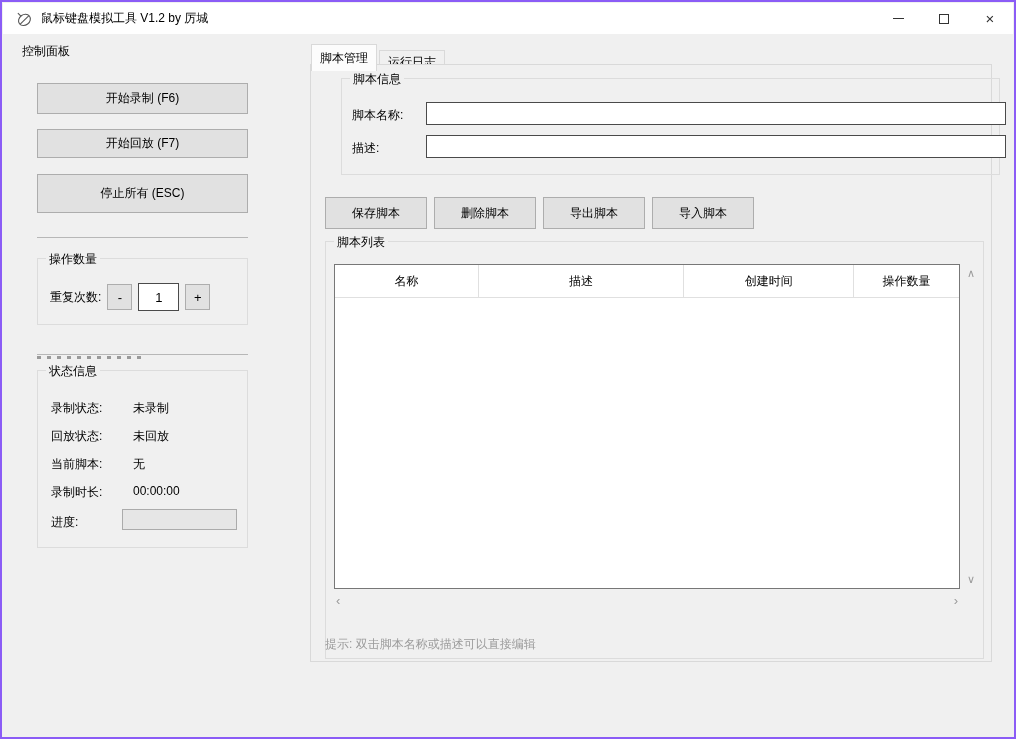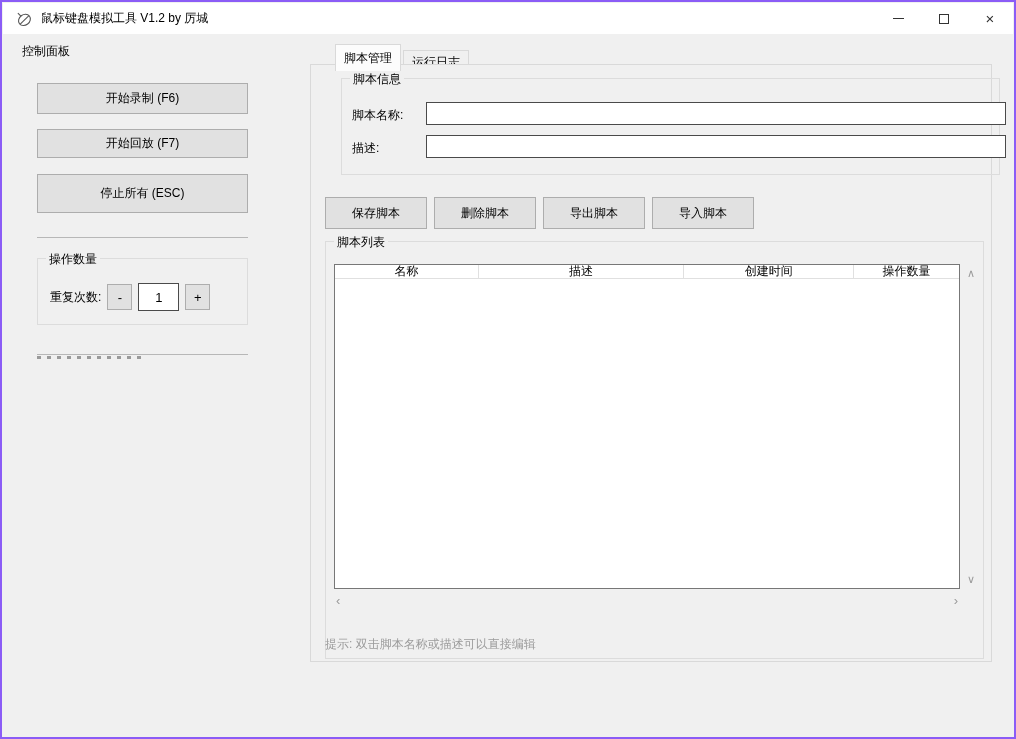--- a/index.html
+++ b/index.html
@@ -64,21 +64,21 @@
   .progress-bar {
     position:absolute; left:84px; top:138px; width:115px; height:21px;
     border:1px solid #ababab; background:#e6e6e6;
   }
   
   .tab-strip { position:absolute; left:309px; top:42px; display:flex; align-items:flex-end; }
   .tab {
     padding:3px 8px 4px 8px; border:1px solid #d9d9d9; border-bottom:none;
     background:#f0f0f0; cursor:default; white-space:nowrap;
   }
-  .tab.active { background:#fcfcfc; padding-top:5px; position:relative; z-index:2;margin-left:24px; }
+  .tab.active { background:#fcfcfc; padding-top:5px; position:relative; z-index:2; }
   .tab.inactive { margin-left:2px; height:21px; }
   .tab-page {
     position:absolute; left:308px; top:62px; width:682px; height:598px;
     border:1px solid #d9d9d9; background:#f0f0f0;
   }
   
   .gb-info { left:30px; top:13px; width:659px; height:97px; }
   .field-row { position:absolute; left:10px; display:flex; align-items:center; }
   .field-label { white-space:nowrap; }
   .text-input {
@@ -86,21 +86,21 @@
     border:1px solid #4a4a4a; background:#fff; font-family:inherit; font-size:12px; padding:0 4px;
   }
   
   .act-btn { top:132px; width:102px; height:32px; }
   
   .gb-list { left:14px; top:176px; width:659px; height:418px; }
   .table {
     position:absolute; left:8px; top:22px; width:626px; height:325px;
     background:#fff; border:1px solid #777777;
   }
-  .thead { display:flex; height:14px; border-bottom:1px solid #e0e0e0; }
+  .thead { display:flex; height:33px; border-bottom:1px solid #e0e0e0; }
   .th {
     display:flex; align-items:center; justify-content:center;
     border-right:1px solid #e0e0e0; cursor:default;
   }
   .th:last-child { border-right:none; }
   .th-0 { width:144px; } .th-1 { width:206px; } .th-2 { width:170px; } .th-3 { width:105px; }
   .vscroll { position:absolute; left:637px; top:22px; width:16px; height:325px; }
   .hscroll { position:absolute; left:8px; top:350px; width:626px; height:16px; }
   .chev { position:absolute; color:#9a9a9a; font-size:11px; line-height:1; cursor:default; }
   .chev-up   { top:4px; left:4px; }
@@ -156,20 +156,41 @@
       <span class="repeat-label">重复次数:</span>
       <div class="mini-btn">-</div>
       <input class="repeat-input" value="1" style="">
       <div class="mini-btn">+</div>
     </div>
   </div>
 
   <div class="sep sep-2"></div>
   <div class="clip-artifact"></div>
 
+  <div class="groupbox gb-status">
+    <span class="gb-legend">状态信息</span>
+    <div class="status-row" style="top:29px">
+      <span class="s-label">录制状态:</span>
+      <span class="s-value">未录制</span>
+    </div>
+    <div class="status-row" style="top:57px">
+      <span class="s-label">回放状态:</span>
+      <span class="s-value">未回放</span>
+    </div>
+    <div class="status-row" style="top:85px">
+      <span class="s-label">当前脚本:</span>
+      <span class="s-value">无</span>
+    </div>
+    <div class="status-row" style="top:113px">
+      <span class="s-label">录制时长:</span>
+      <span class="s-value">00:00:00</span>
+    </div>
+    <span class="progress-label">进度:</span>
+    <div class="progress-bar"></div>
+  </div>
 
   <div class="tab-strip">
     <div class="tab active">脚本管理</div>
     <div class="tab inactive">运行日志</div>
   </div>
 
   <div class="tab-page">
 
     <div class="groupbox gb-info">
       <span class="gb-legend" style="background:#f0f0f0">脚本信息</span>

